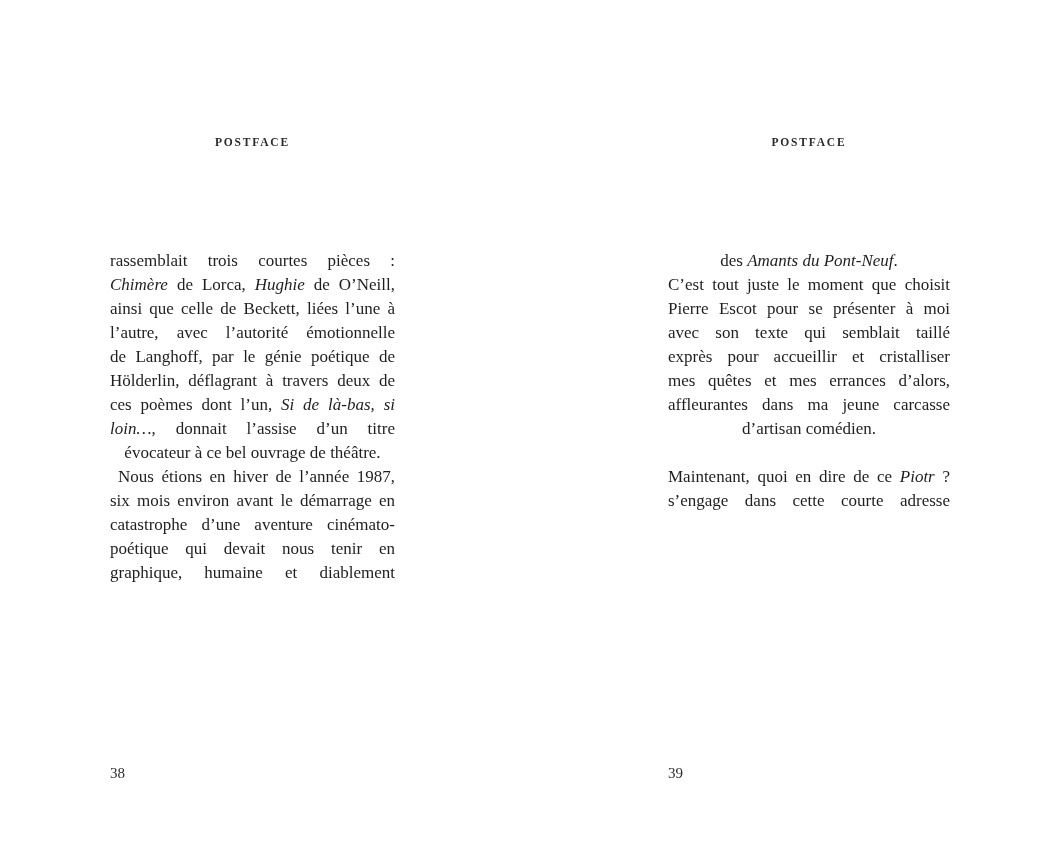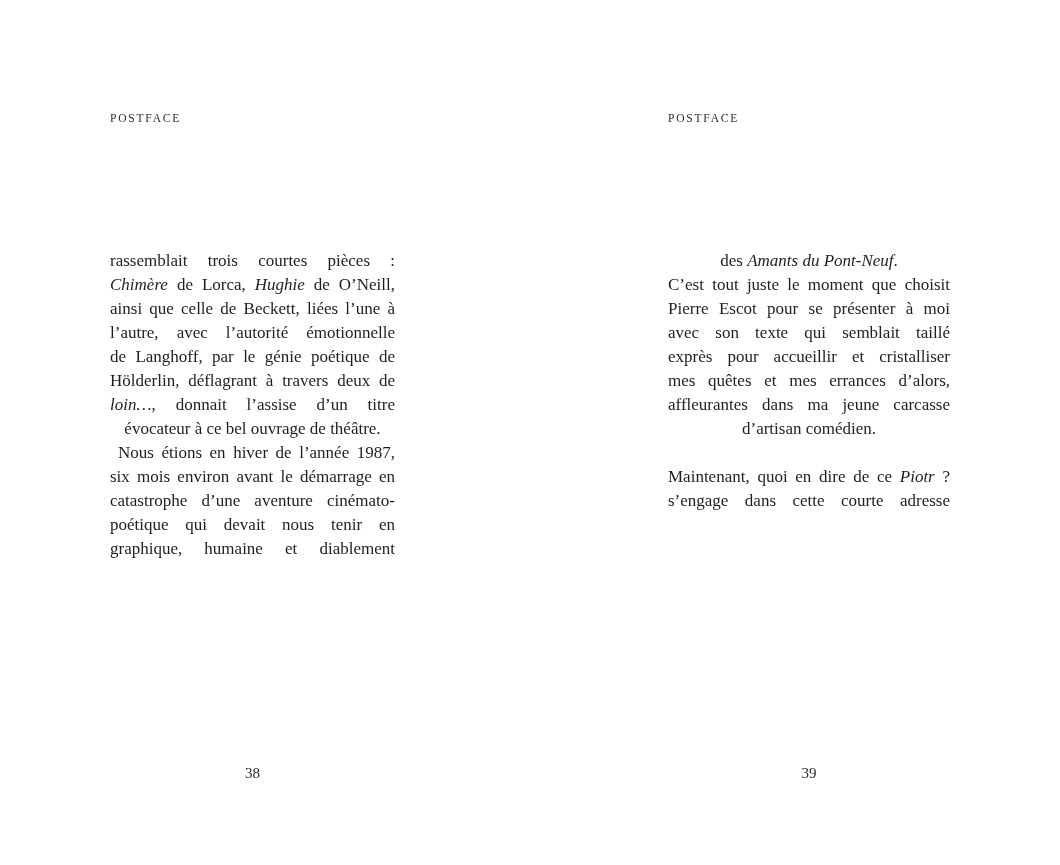--- a/index.html
+++ b/index.html
@@ -11,25 +11,26 @@
     background: #ffffff;
     font-family: "Liberation Serif", serif;
     color: #1e1e1e;
     overflow: hidden;
   }
   .page { position: absolute; top: 0; height: 100%; }
   .page-left  { left: 110px; width: 285px; }
   .page-right { left: 668px; width: 282px; }
   .running-head {
     position: absolute;
-    top: 112px; left: 0; right: 0;
+    top: 136px; left: 0; right: 0;
+    text-align: center;
     font-size: 11.5px;
     letter-spacing: 1.8px;
     color: #2b2b2b;
-    font-weight: normal;
+    font-weight: bold;
   }
   .text-block {
     position: absolute;
     top: 249px; left: 0; right: 0;
     font-size: 17px;
   }
   .line {
     height: 24px;
     line-height: 24px;
     text-align: center;
@@ -37,39 +38,39 @@
   .line.j {
     text-align: justify;
     text-align-last: justify;
   }
   .line.ind { text-indent: 8px; }
   .line.blank { height: 24px; }
   .it { font-style: italic; }
   .folio {
     position: absolute;
     top: 765px; left: 0; right: 0;
-    text-align: center;
     font-size: 15px;
     color: #2b2b2b;
   }
 </style>
 </head>
 <body>
 
 <div class="spread">
 
   <section class="page page-left">
     <header class="running-head">POSTFACE</header>
     <div class="text-block">
         <div class="line j"><span>rassemblait trois courtes pièces :</span></div>
         <div class="line j"><span class="it">Chimère</span><span> de Lorca, </span><span class="it">Hughie</span><span> de O’Neill,</span></div>
         <div class="line j"><span>ainsi que celle de Beckett, liées l’une à</span></div>
         <div class="line j"><span>l’autre, avec l’autorité émotionnelle</span></div>
         <div class="line j"><span>de Langhoff, par le génie poétique de</span></div>
         <div class="line j"><span>Hölderlin, déflagrant à travers deux de</span></div>
+        <div class="line j"><span>ces poèmes dont l’un, </span><span class="it">Si de là-bas, si</span></div>
         <div class="line j"><span class="it">loin…</span><span>, donnait l’assise d’un titre</span></div>
         <div class="line"><span>évocateur à ce bel ouvrage de théâtre.</span></div>
         <div class="line j ind"><span>Nous étions en hiver de l’année 1987,</span></div>
         <div class="line j"><span>six mois environ avant le démarrage en</span></div>
         <div class="line j"><span>catastrophe d’une aventure cinémato-</span></div>
         <div class="line j"><span>poétique qui devait nous tenir en</span></div>
         <div class="line j"><span>graphique, humaine et diablement</span></div>
       </div>
     <footer class="folio">38</footer>
   </section>

